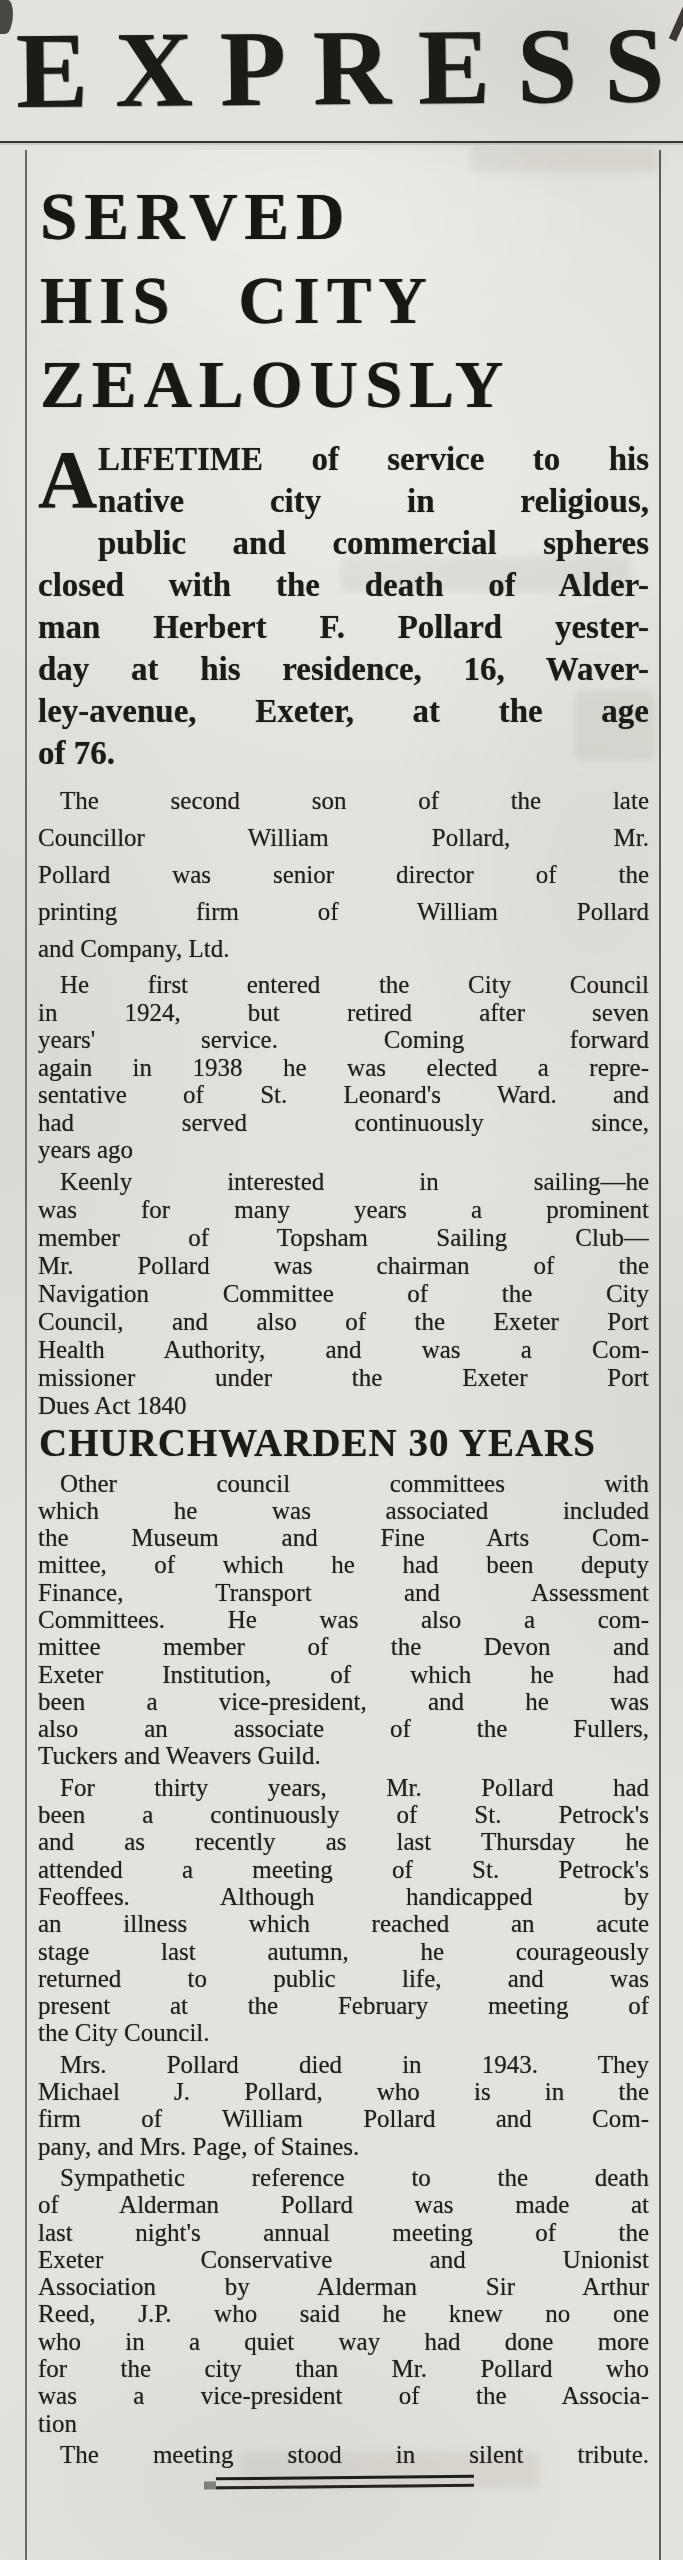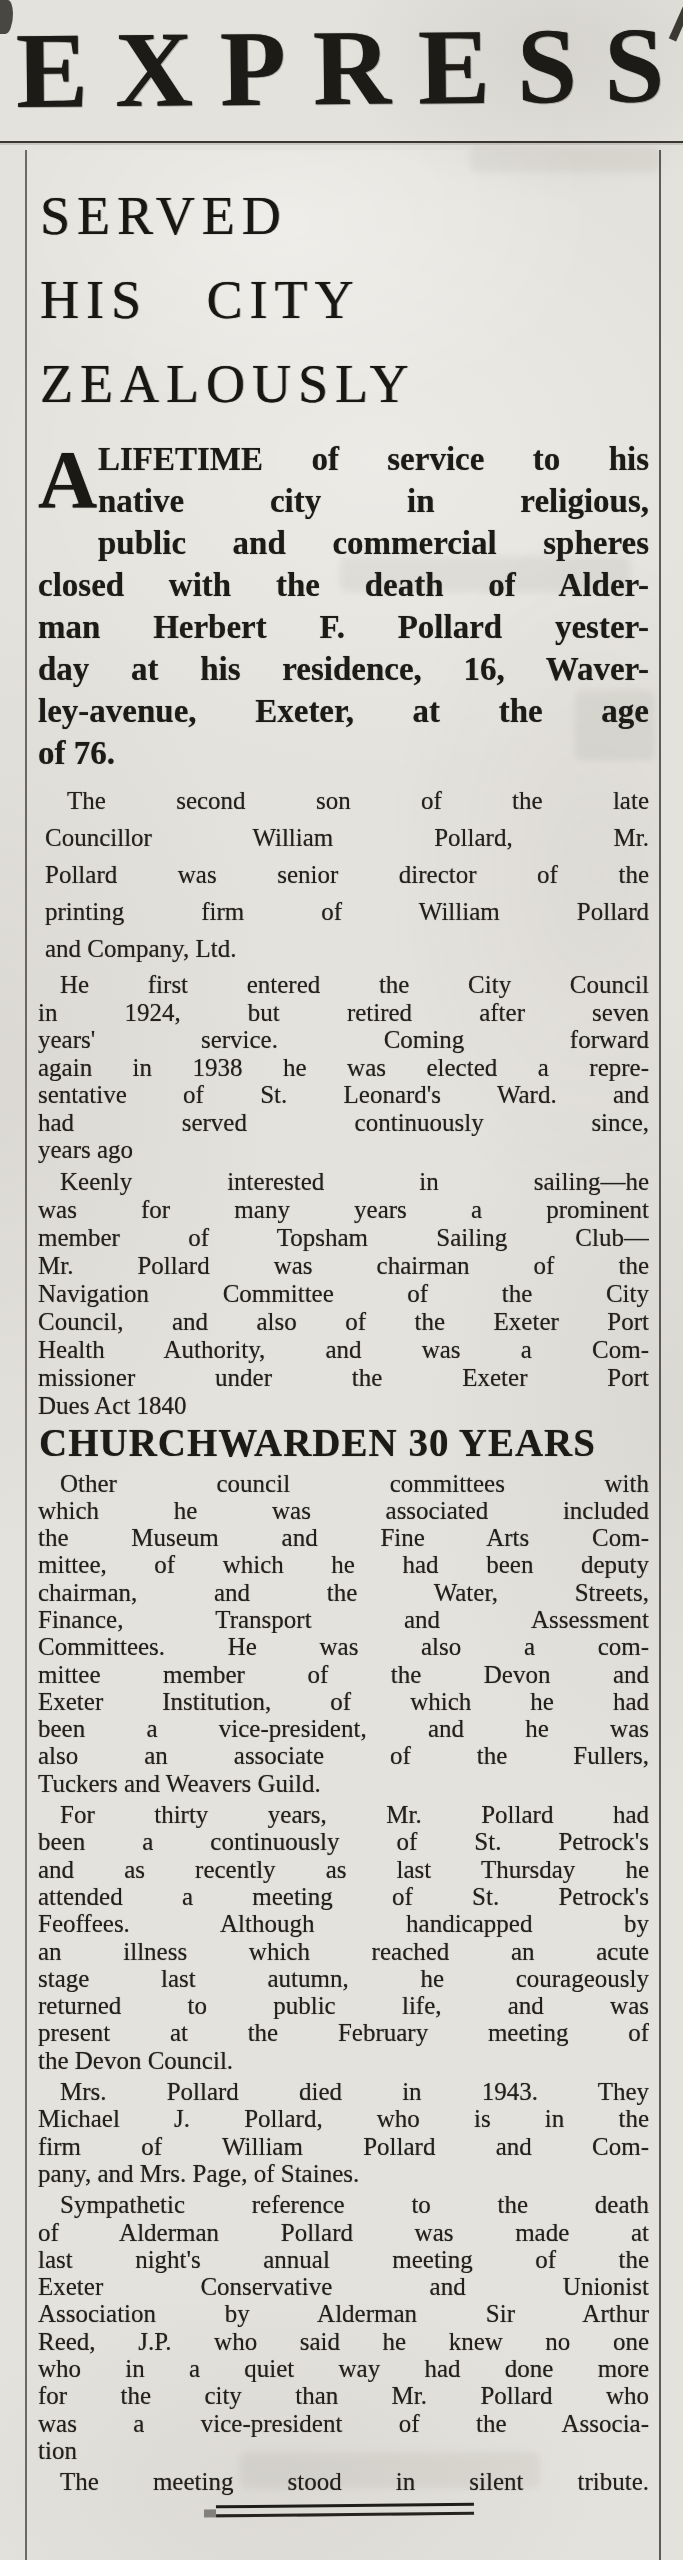--- a/index.html
+++ b/index.html
@@ -47,21 +47,21 @@
     padding:0 10px 0 11px;
     background:
       radial-gradient(ellipse 420px 260px at 40% 3%, rgba(255,255,255,0.35), transparent 75%),
       radial-gradient(ellipse 300px 500px at 90% 30%, rgba(112,108,101,0.06), transparent 70%),
       transparent;
   }
 
   
   .headline{
     margin:24px 0 0 2px;padding:0;
-    font-size:54px;line-height:84px;font-weight:normal;
+    font-size:67px;line-height:84px;font-weight:bold;
     letter-spacing:7px;word-spacing:38px;
     color:#191714;
   }
   .hl-line{ text-shadow:0 0 1px rgba(22,20,17,0.65), 1px 0 0 rgba(40,37,33,0.3); }
 
   
   .par{ font-size:25px; margin:0; color:#221f1c; }
   .par + .par{ margin-top:4px; }
   .par.lead{
     margin-top:12px;margin-bottom:8px;
@@ -141,21 +141,21 @@
           <span class="dropcap">A</span>
           <div class="line">LIFETIME of service to his</div>
           <div class="line">native city in religious,</div>
           <div class="line">public and commercial spheres</div>
           <div class="line">closed with the death of Alder-</div>
           <div class="line">man Herbert F. Pollard yester-</div>
           <div class="line">day at his residence, 16, Waver-</div>
           <div class="line">ley-avenue, Exeter, at the age</div>
           <div class="line last">of 76.</div>
         </div>
-        <div class="par ink" style="line-height: 37px; margin-left: 7px;">
+        <div class="par ink" style="line-height: 37px;">
           <div class="line indent">The second son of the late</div>
           <div class="line">Councillor William Pollard, Mr.</div>
           <div class="line">Pollard was senior director of the</div>
           <div class="line">printing firm of William Pollard</div>
           <div class="line last">and Company, Ltd.</div>
         </div>
         <div class="par ink" style="line-height: 27.5px;">
           <div class="line indent">He first entered the City Council</div>
           <div class="line">in 1924, but retired after seven</div>
           <div class="line">years' service.  Coming forward</div>
@@ -174,40 +174,39 @@
           <div class="line">Health Authority, and was a Com-</div>
           <div class="line">missioner under the Exeter Port</div>
           <div class="line last">Dues Act 1840</div>
         </div>
         <h2 class="subhead">CHURCHWARDEN 30 YEARS</h2>
         <div class="par ink" style="line-height: 27.3px;">
           <div class="line indent">Other council committees with</div>
           <div class="line">which he was associated included</div>
           <div class="line">the Museum and Fine Arts Com-</div>
           <div class="line">mittee, of which he had been deputy</div>
-          <div class="line">chairman, and the Water, Streets,</div>
           <div class="line">Finance, Transport and Assessment</div>
           <div class="line">Committees. He was also a com-</div>
           <div class="line">mittee member of the Devon and</div>
           <div class="line">Exeter Institution, of which he had</div>
           <div class="line">been a vice-president, and he was</div>
           <div class="line">also an associate of the Fullers,</div>
           <div class="line last">Tuckers and Weavers Guild.</div>
         </div>
         <div class="par ink" style="line-height: 27.3px;">
           <div class="line indent">For thirty years, Mr. Pollard had</div>
           <div class="line">been a continuously of St. Petrock's</div>
           <div class="line">and as recently as last Thursday he</div>
           <div class="line">attended a meeting of St. Petrock's</div>
           <div class="line">Feoffees.  Although handicapped by</div>
           <div class="line">an illness which reached an acute</div>
           <div class="line">stage last autumn, he courageously</div>
           <div class="line">returned to public life, and was</div>
           <div class="line">present at the February meeting of</div>
-          <div class="line last">the Devon Council.</div>
+          <div class="line last">the City Council.</div>
         </div>
         <div class="par ink" style="line-height: 27.3px;">
           <div class="line indent">Mrs. Pollard died in 1943.  They</div>
           <div class="line">Michael J. Pollard, who is in the</div>
           <div class="line">firm of William Pollard and Com-</div>
           <div class="line last">pany, and Mrs. Page, of Staines.</div>
         </div>
         <div class="par ink" style="line-height: 27.3px;">
           <div class="line indent">Sympathetic reference to the death</div>
           <div class="line">of Alderman Pollard was made at</div>

